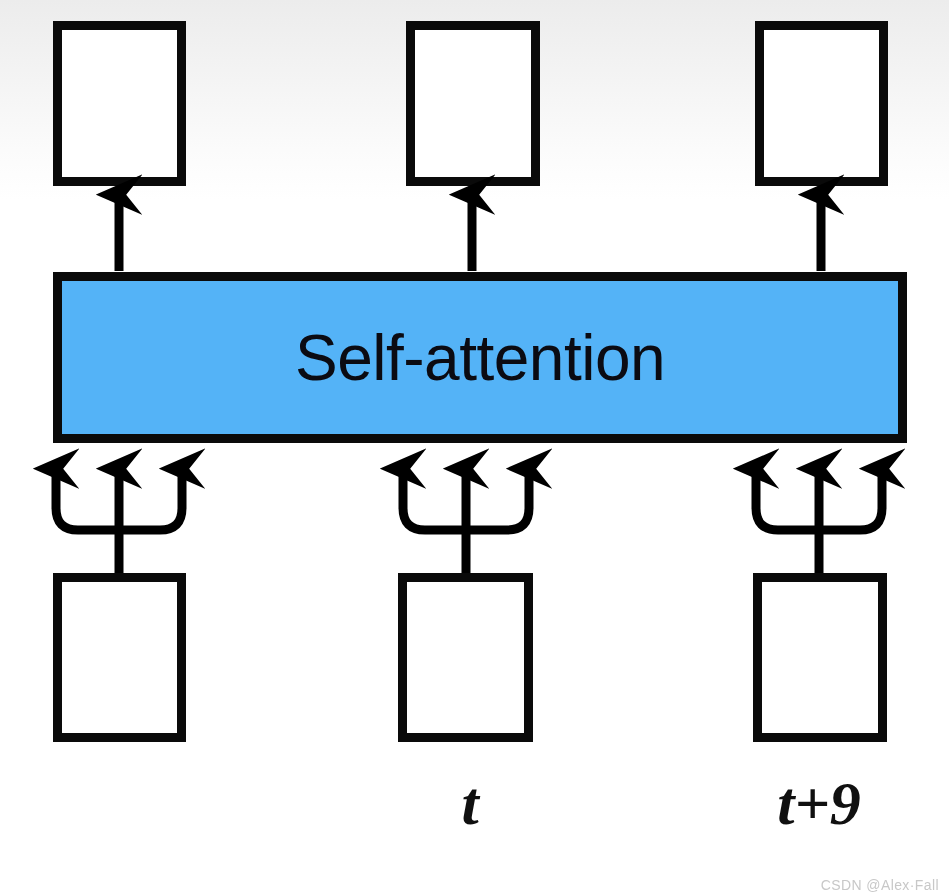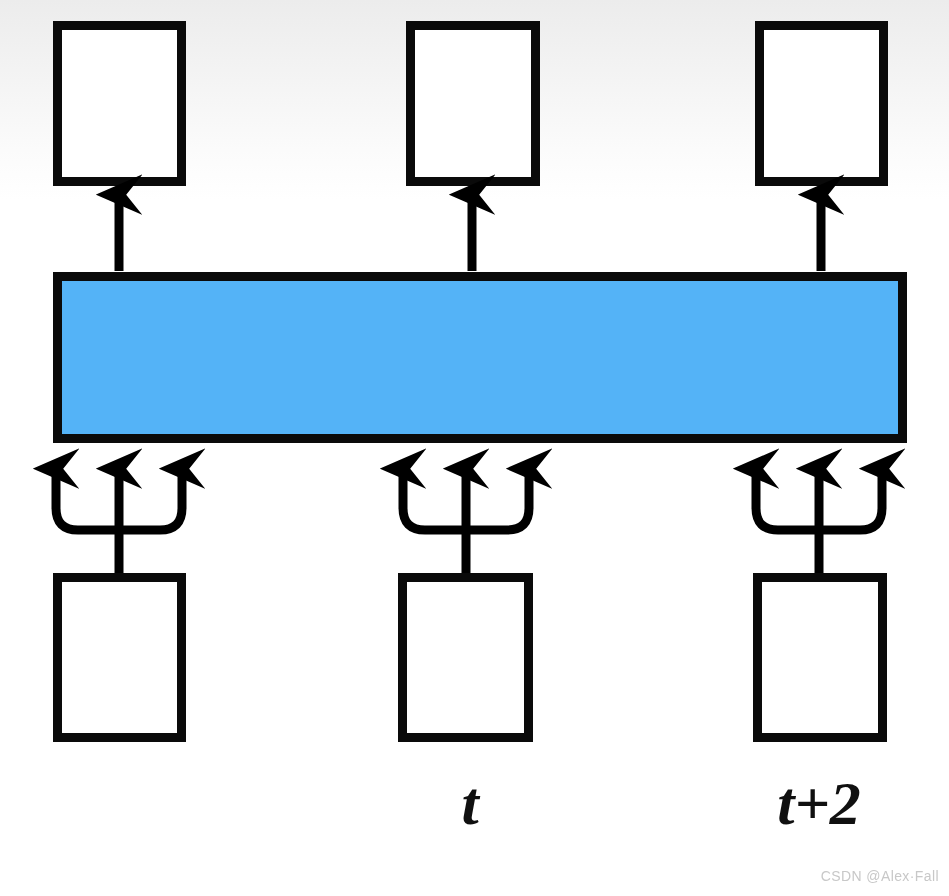--- a/index.html
+++ b/index.html
@@ -57,21 +57,21 @@
     font-family: "Liberation Serif", "DejaVu Serif", serif;
     font-size: 62px;
     font-style: italic;
     font-weight: 700;
     color: #101010;
     user-select: none;
   }
   .watermark {
     position: absolute;
     right: 10px;
-    bottom: 12px;
+    bottom: 3px;
     font-family: "Liberation Sans", sans-serif;
     font-size: 14px;
     font-weight: 400;
     color: #c8c8c8;
     letter-spacing: 0.4px;
     user-select: none;
   }
 </style>
 </head>
 <body>
@@ -120,21 +120,22 @@
       <path d="M 819 530 L 860 530 Q 882 530 882 508 L 882 470" marker-end="url(#arrowhead)"></path>
     </g>
 
     <g>
       <rect x="57.5" y="577.5" width="124" height="160" fill="#ffffff" stroke="#0a0a0a" stroke-width="9"></rect>
       <rect x="402.5" y="577.5" width="126" height="160" fill="#ffffff" stroke="#0a0a0a" stroke-width="9"></rect>
       <rect x="757.5" y="577.5" width="125" height="160" fill="#ffffff" stroke="#0a0a0a" stroke-width="9"></rect>
     </g>
   </svg>
 
+  <div class="attention-label">Self-attention</div>
 
 
   <div class="step-label" style="left:370px; width:200px;">t</div>
 
-  <div class="step-label" style="left:719px; width:200px;">t+2</div>
+  <div class="step-label" style="left:719px; width:200px;">t+9</div>
 
   <div class="watermark">CSDN @Alex·Fall</div>
 
 </div>
 
 </body></html>

